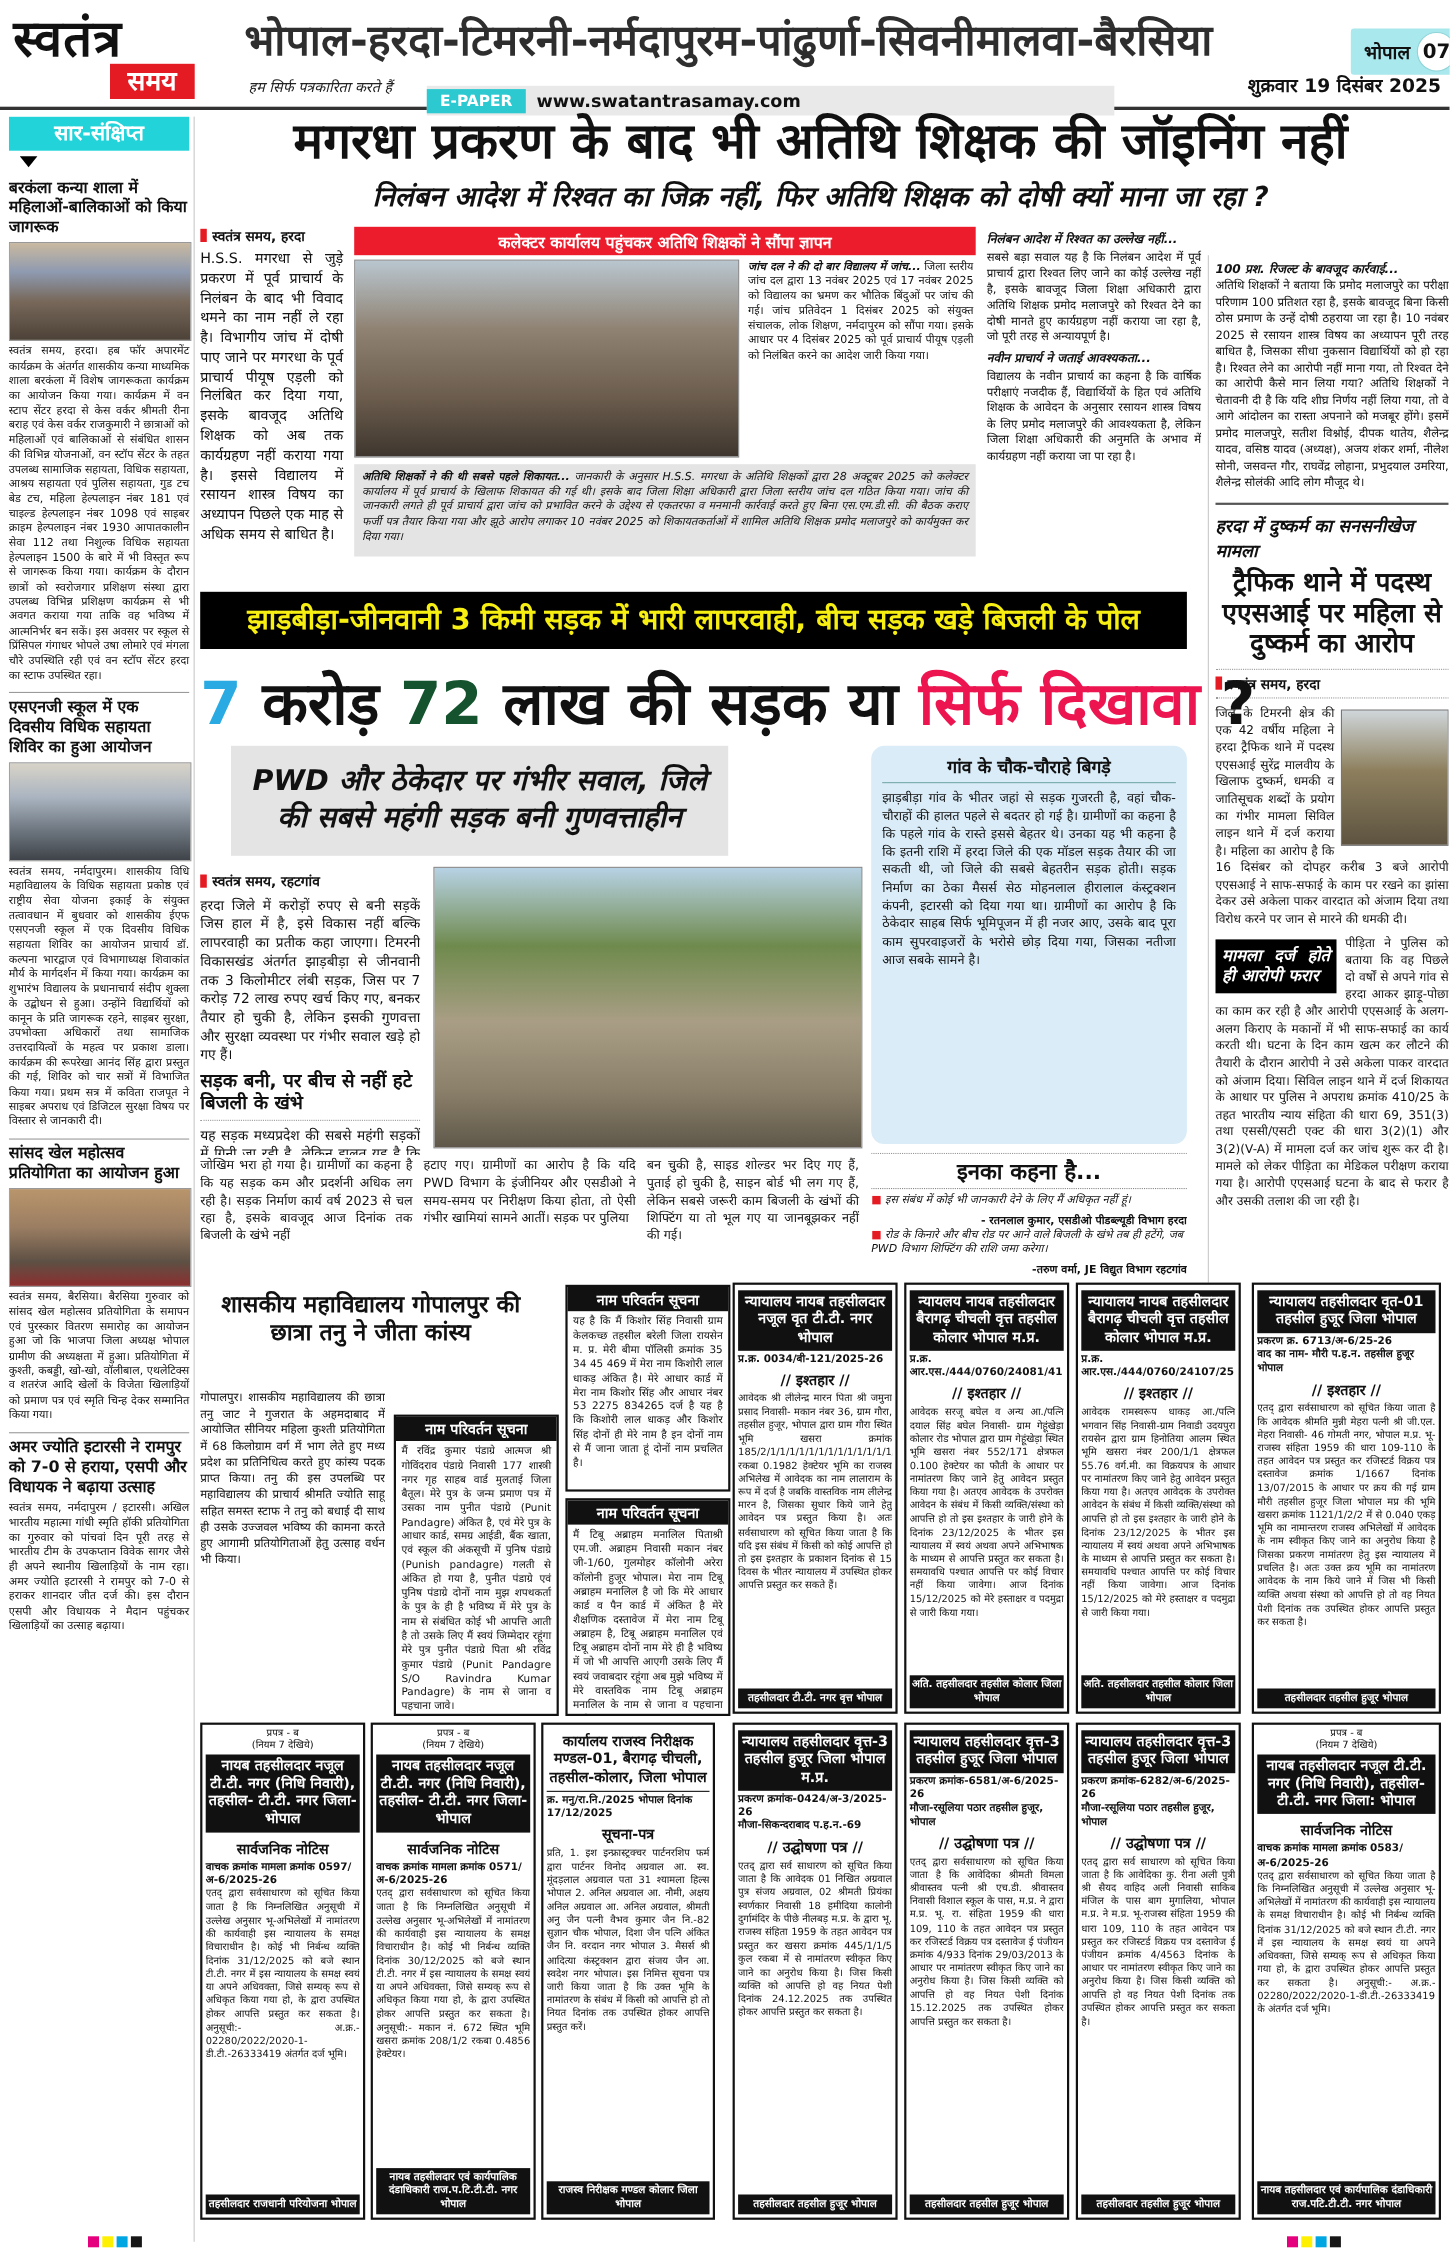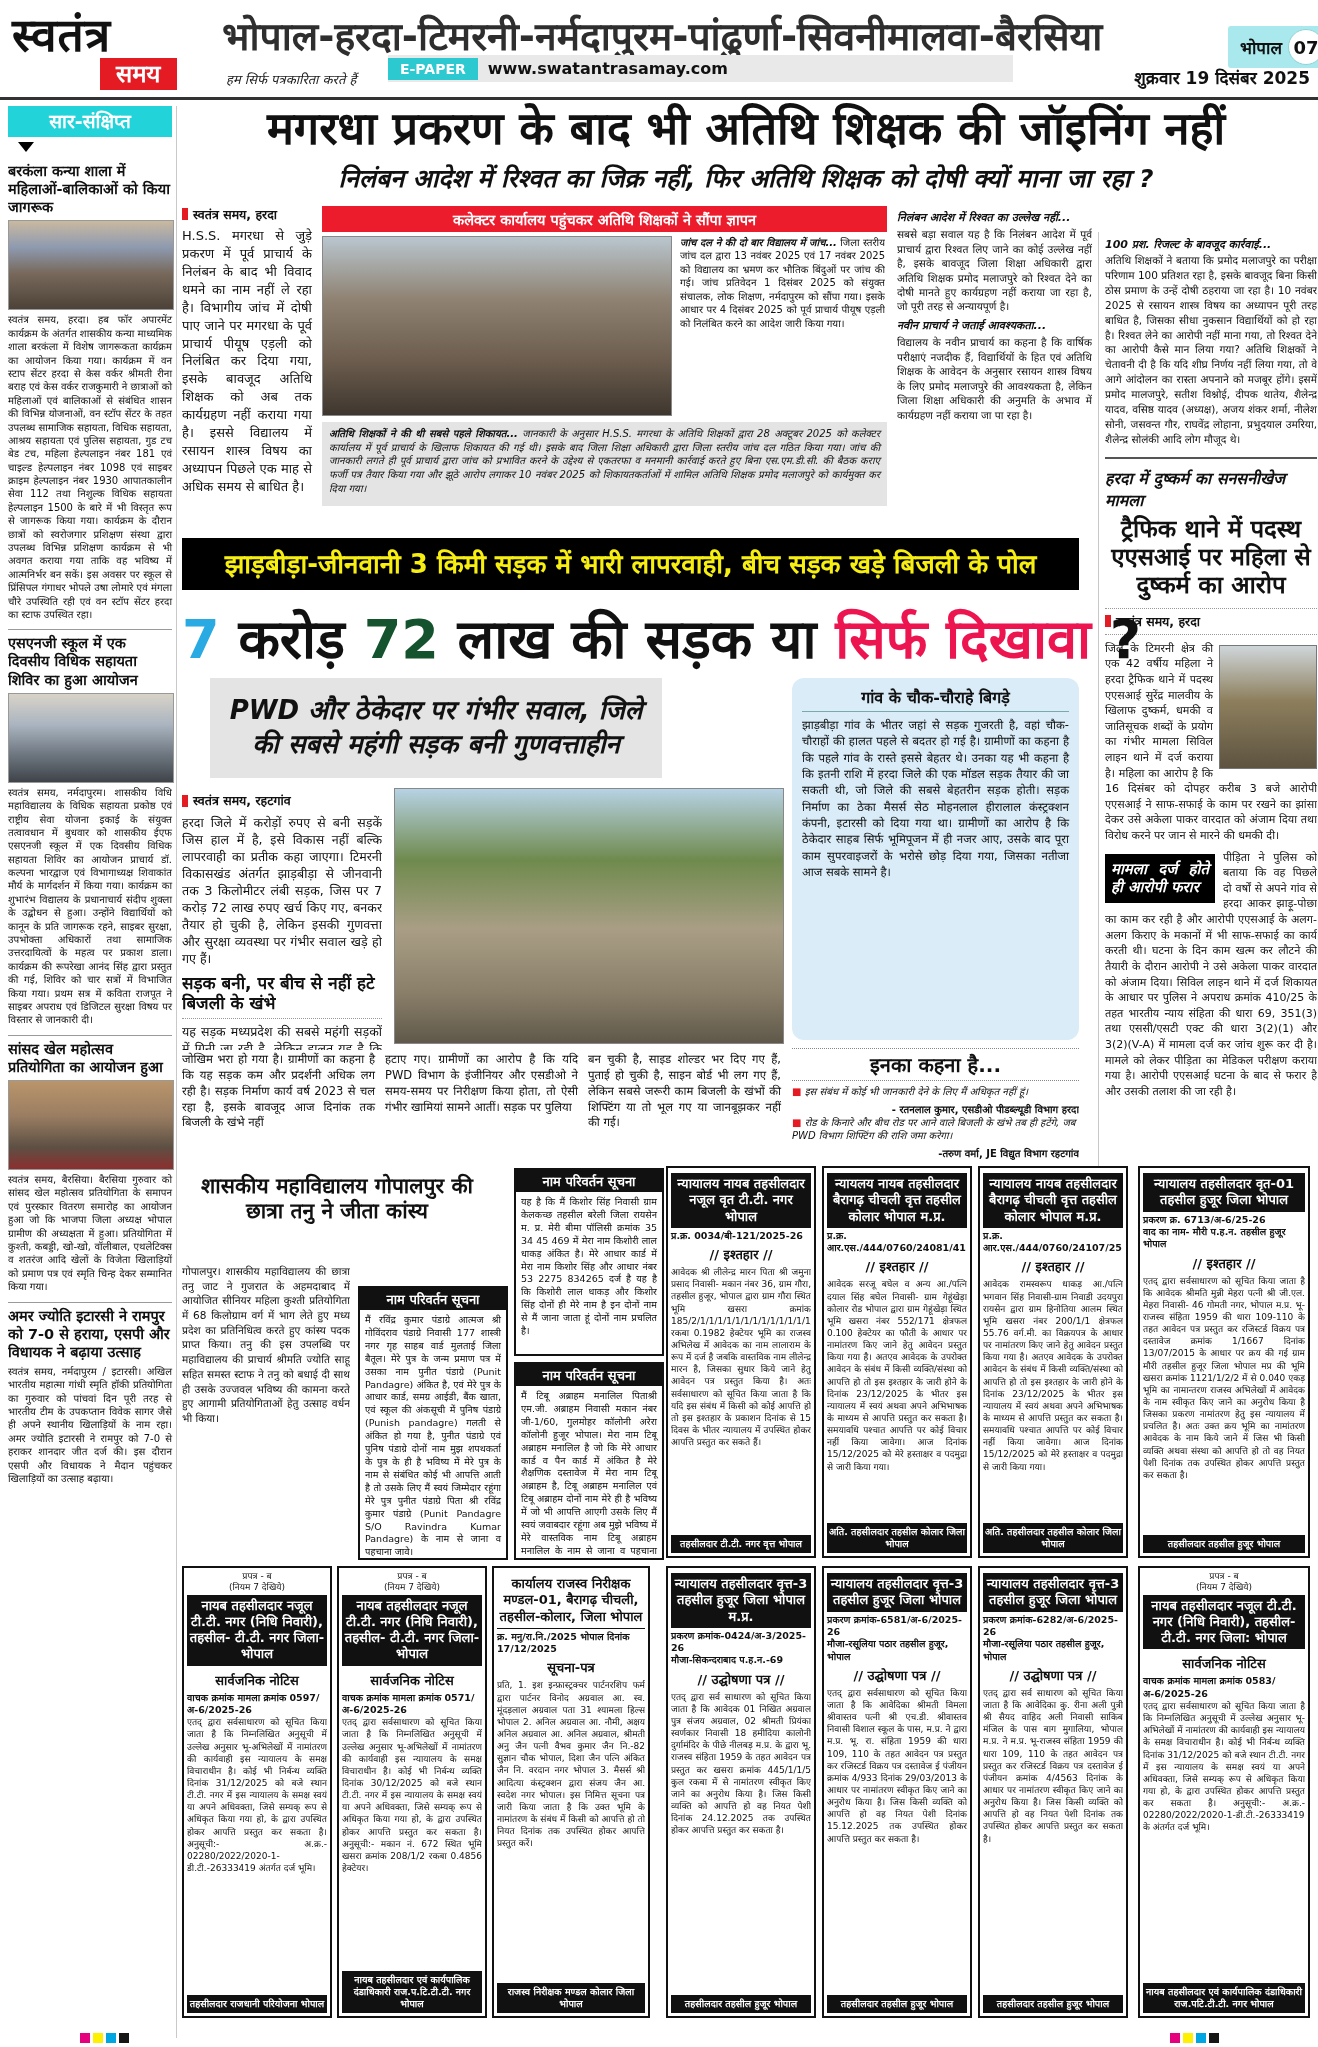--- a/index.html
+++ b/index.html
@@ -13,21 +13,21 @@
   .logo-top{left:12px;top:2px;font-size:46px;font-weight:bold;letter-spacing:1px;}
   .logo-bottom{left:100px;top:58px;background:#e51b23;color:#fff;font-weight:bold;font-size:24px;
                padding:1px 16px;line-height:30px;}
   .cities{left:222px;top:8px;width:860px;font-size:39px;font-weight:bold;color:#2e2e2e;white-space:nowrap;}
   .edition-pill{left:1228px;top:26px;background:#a9e8ec;display:flex;align-items:center;gap:6px;
                 padding:3px 6px 3px 12px;border-radius:3px;}
   .edition-pill .ed{font-weight:bold;font-size:17px;}
   .edition-pill .pg{background:#fff;border:1px solid #8fd4d8;border-radius:50%;width:34px;height:34px;
                     display:flex;align-items:center;justify-content:center;font-weight:bold;font-size:18px;}
   .tagline{left:226px;top:70px;font-size:13px;font-style:italic;color:#222;}
-  .webbar{left:388px;top:55px;width:625px;height:27px;background:#e9e9e9;display:flex;align-items:center;gap:10px;}
+  .webbar{left:388px;top:78px;width:625px;height:27px;background:#e9e9e9;display:flex;align-items:center;gap:10px;}
   .epaper{background:#2cc9d1;color:#fff;font-weight:bold;font-size:14px;padding:3px 12px;}
   .website{font-weight:bold;font-size:16px;color:#111;}
   .hdate{left:1128px;top:66px;width:182px;text-align:right;font-weight:bold;font-size:17px;}
 
   
   .sidebar{left:8px;top:106px;width:164px;height:1932px;border-right:1px solid #c9c9c9;padding-right:4px;overflow:hidden;}
   .sb-header{background:#22d3d9;color:#fff;font-weight:bold;font-size:19px;text-align:center;height:31px;line-height:31px;}
   .sb-tri{width:0;height:0;border-left:8px solid transparent;border-right:8px solid transparent;
           border-top:10px solid #000;margin:5px 0 6px 10px;}
   .sb-item{border-bottom:1px solid #9a9a9a;padding:4px 0 8px 0;}

